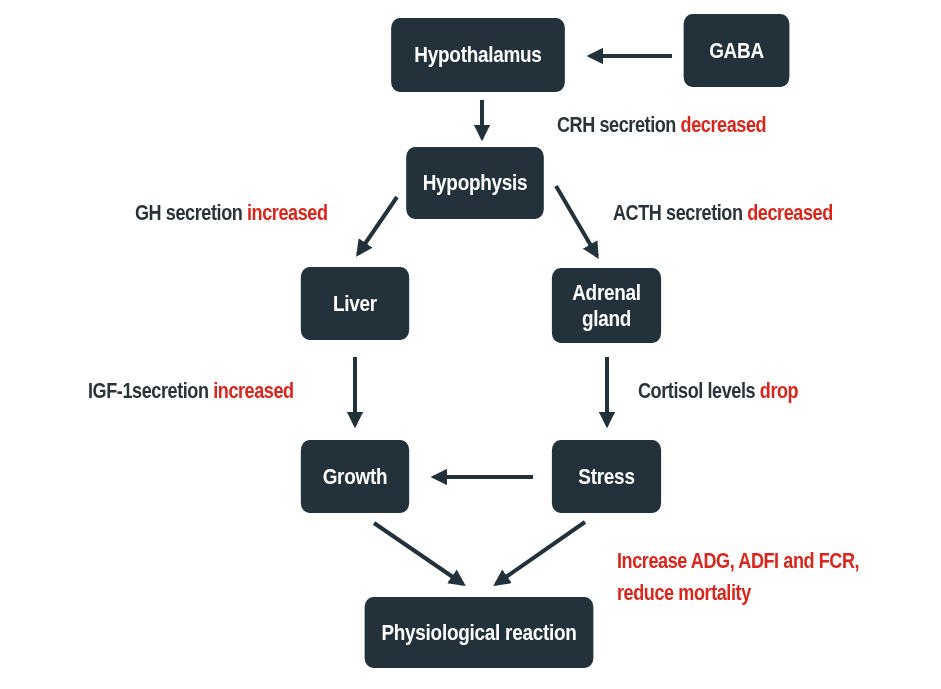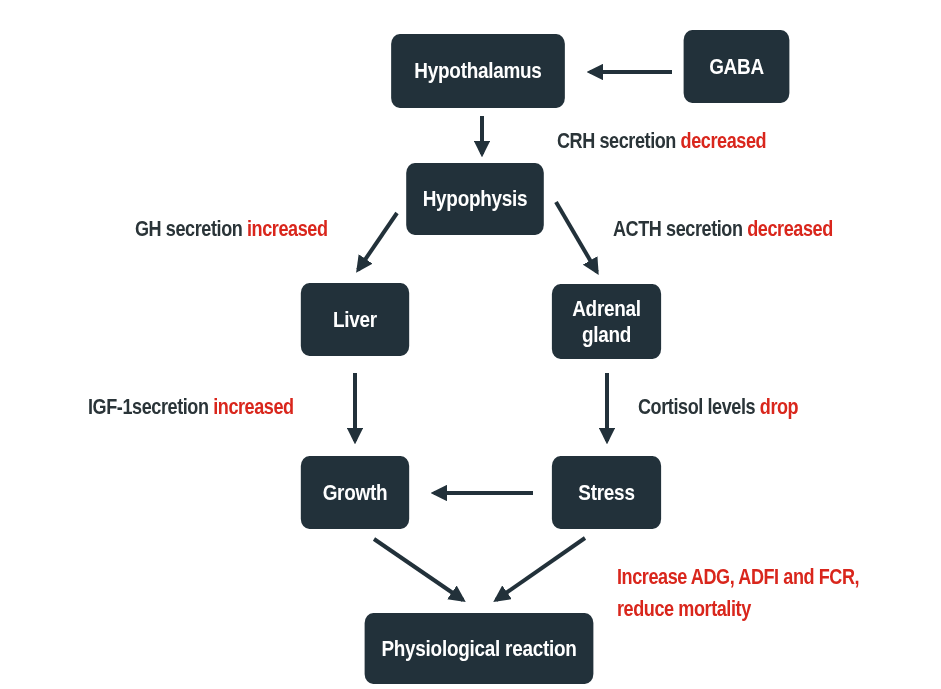--- a/index.html
+++ b/index.html
@@ -4,21 +4,21 @@
   <style>
     html, body { margin: 0; padding: 0; }
     body {
       width: 941px; height: 689px;
       background: #ffffff;
       position: relative;
       overflow: hidden;
       font-family: "Liberation Sans", sans-serif;
     }
     .frame {
-      position: absolute; left: 0; top: 16px; width: 941px; height: 528px;
+      position: absolute; left: 0; top: 0; width: 941px; height: 528px;
     }
     .box {
       position: absolute;
       background: #22313a;
       border-radius: 10px;
       color: #ffffff;
       display: flex; align-items: center; justify-content: center;
       text-align: center;
       font-family: "Liberation Sans Narrow", "Liberation Sans", sans-serif;
       font-weight: bold;

